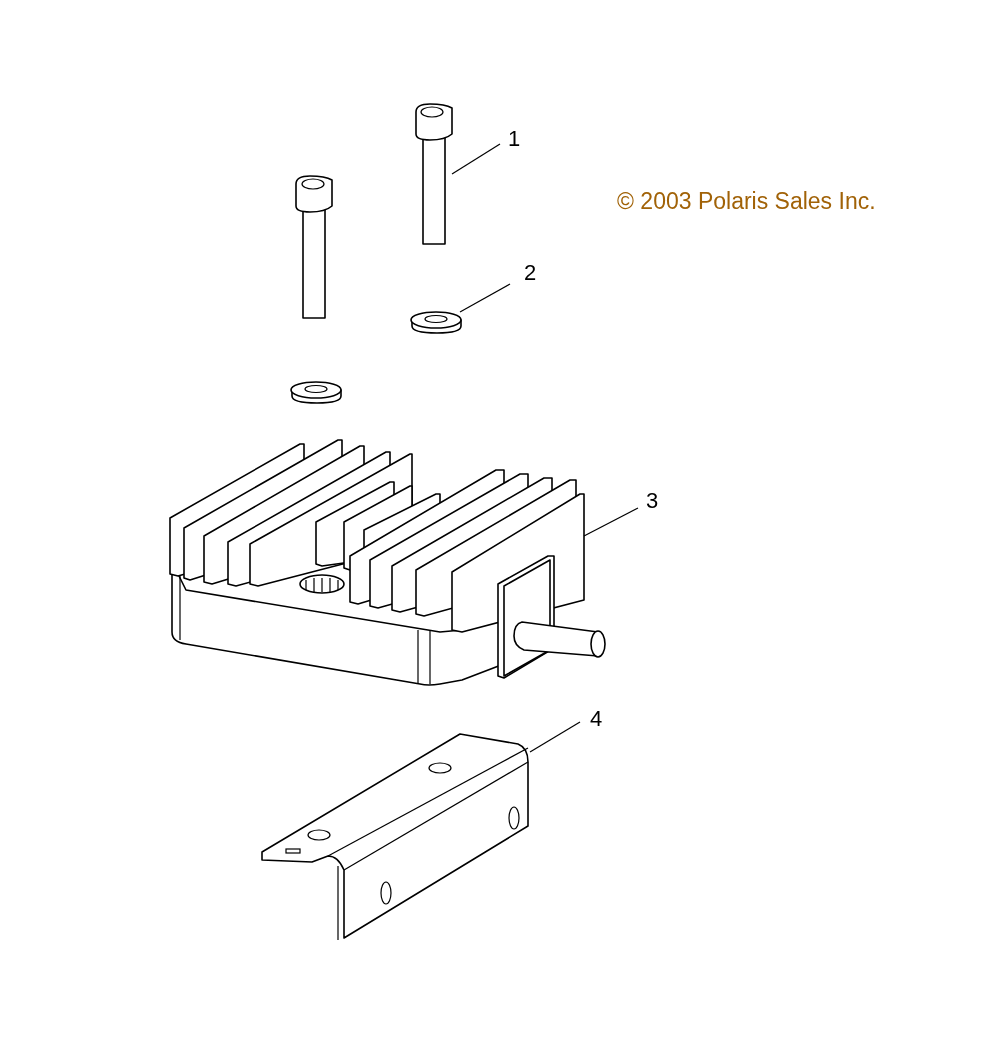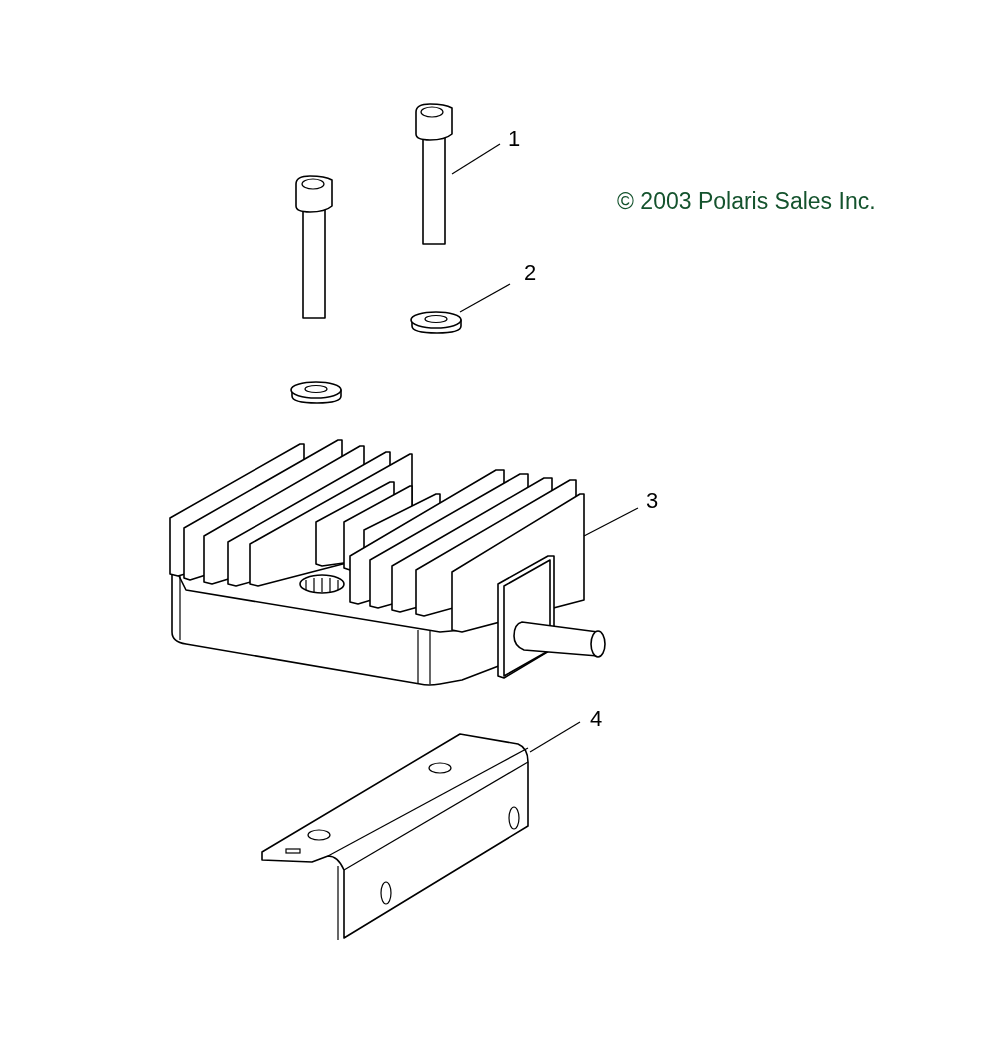--- a/index.html
+++ b/index.html
@@ -1,19 +1,19 @@
 <!DOCTYPE html>
 <html><head>
 <meta charset="utf-8">
 <style>
   html, body { margin:0; padding:0; background:#ffffff; }
   body { width:990px; height:1039px; position:relative; overflow:hidden; font-family:"Liberation Sans", sans-serif; }
   #diagram { position:absolute; left:0; top:0; width:990px; height:1039px; }
   .callout { position:absolute; font-size:22px; color:#000; line-height:1; }
-  .copyright { position:absolute; left:617px; top:188px; font-size:23px; color:#14532d; white-space:nowrap; }
+  .copyright { position:absolute; left:617px; top:188px; font-size:23px; color:#a16207; white-space:nowrap; }
   svg .ln { fill:#fff; stroke:#000; stroke-width:1.6; stroke-linejoin:round; stroke-linecap:round; }
   svg .thin { fill:none; stroke:#000; stroke-width:1.2; }
 </style>
 </head>
 <body>
 
 <svg id="diagram" viewBox="0 0 990 1039" xmlns="http://www.w3.org/2000/svg">
 
   <g>
     <rect class="ln" x="423" y="134" width="22" height="110"></rect>

